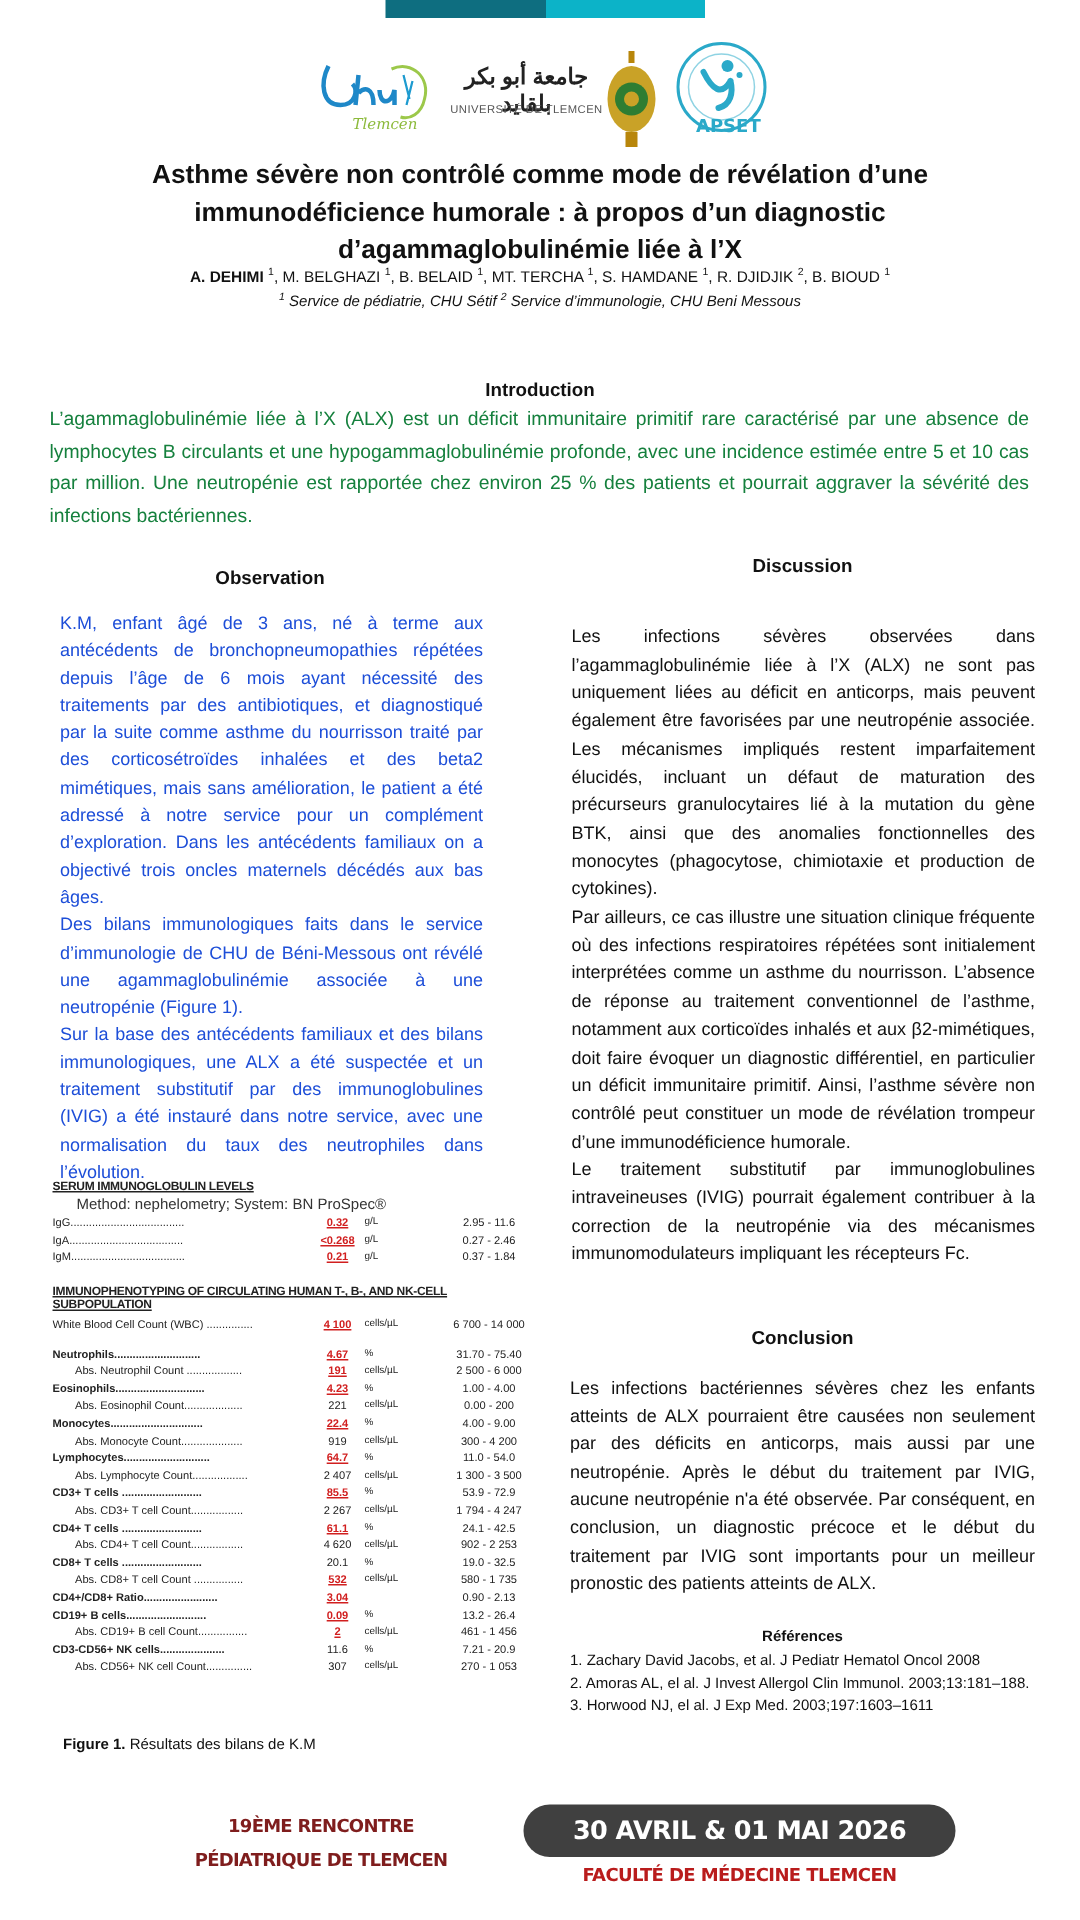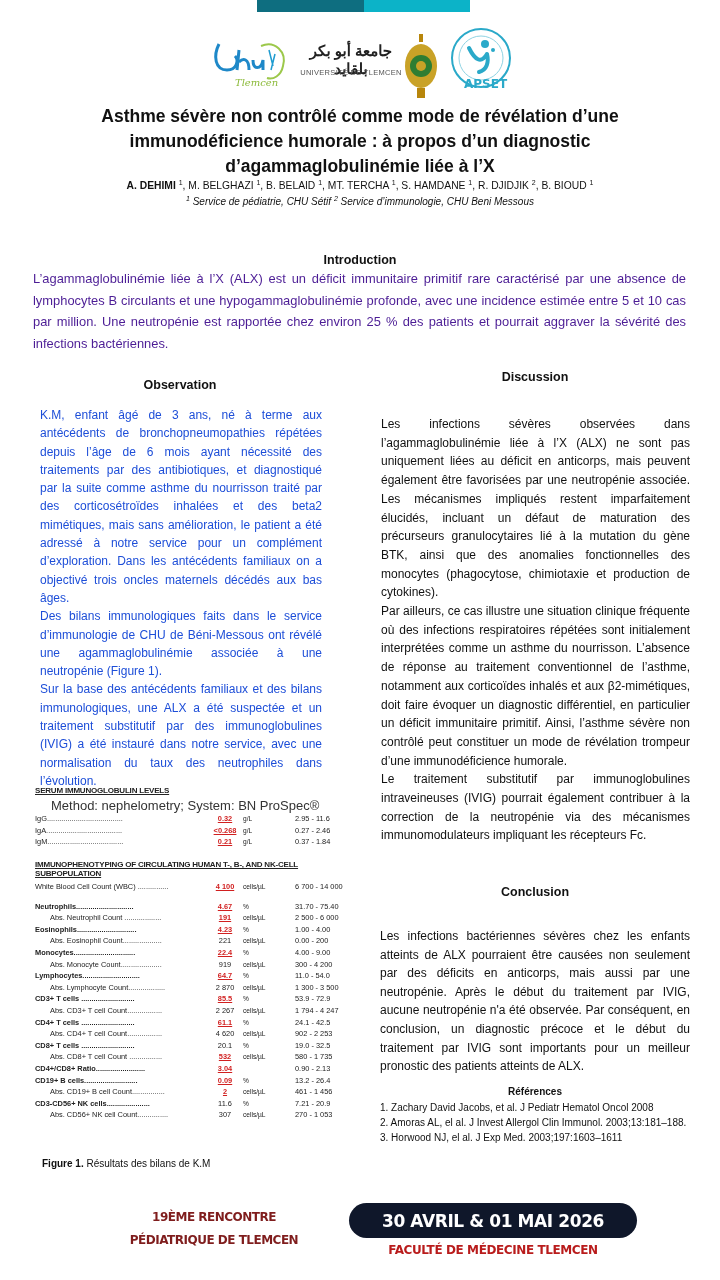--- a/index.html
+++ b/index.html
@@ -19,53 +19,53 @@
   .logo-apset { position: absolute; left: 242px; top: -4px; width: 68px; height: 68px; }
 
   .title { position: absolute; top: 104px; left: 20px; width: 680px; text-align: center; font-family: "Liberation Sans", sans-serif; font-weight: bold; font-size: 17.5px; line-height: 25px; color: #111; }
   .authors { position: absolute; top: 180px; left: 20px; width: 680px; text-align: center; font-size: 10.3px; color: #111; }
   .authors b { font-weight: bold; }
   .affil { position: absolute; top: 196px; left: 20px; width: 680px; text-align: center; font-size: 10px; font-style: italic; color: #111; }
   sup { font-size: 7px; vertical-align: super; line-height: 0; }
 
   .sec-title { font-weight: bold; font-size: 12.5px; text-align: center; color: #111; }
   .intro-title { position: absolute; top: 253px; left: 20px; width: 680px; }
-  .intro-text { position: absolute; top: 268px; left: 33px; width: 653px; font-size: 12.9px; line-height: 21.5px; text-align: justify; color: #4c1d95; }
+  .intro-text { position: absolute; top: 268px; left: 33px; width: 653px; font-size: 12.9px; line-height: 21.5px; text-align: justify; color: #15803d; }
 
   .obs-title { position: absolute; top: 378px; left: 30px; width: 300px; }
   .obs-text { position: absolute; top: 406px; left: 40px; width: 282px; font-size: 12px; line-height: 18.3px; text-align: justify; color: #1d4ed8; }
   .obs-text p { margin: 0; }
 
   .figure { position: absolute; top: 786px; left: 35px; width: 322px; font-family: "Liberation Sans Narrow", "Liberation Sans", sans-serif; font-size: 7.4px; color: #222; }
   .fig-head { font-weight: bold; text-decoration: underline; font-size: 8px; letter-spacing: -0.2px; }
-  .fig-method { margin-left: 16px; font-size: 13px; margin-top: 3px; color: #333; }
+  .fig-method { margin-left: 16px; font-size: 10px; margin-top: 3px; color: #333; }
   .fig-row { display: flex; height: 11.6px; align-items: center; }
   .fig-row .lbl { width: 172px; white-space: nowrap; overflow: hidden; }
   .fig-row .lbl.sub { padding-left: 15px; }
   .fig-row .lbl.bold { font-weight: bold; }
   .fig-row .val { width: 36px; text-align: center; }
   .fig-row .val.abn { color: #d11f1f; text-decoration: underline; font-weight: bold; }
   .fig-row .unit { width: 52px; font-size: 6.6px; }
-  .fig-row .ref { flex: 1; }
+  .fig-row .ref { flex: 1; text-align: center; }
   .fig-gap { height: 8px; }
   .fig-caption { position: absolute; top: 1158px; left: 42px; font-size: 10px; color: #111; }
   .fig-caption b { font-weight: bold; }
 
   .disc-title { position: absolute; top: 370px; left: 370px; width: 330px; }
   .disc-text { position: absolute; top: 415px; left: 381px; width: 309px; font-size: 12px; line-height: 18.7px; text-align: justify; color: #111; }
   .disc-text p { margin: 0; }
 
   .concl-title { position: absolute; top: 885px; left: 370px; width: 330px; }
-  .concl-text { position: absolute; top: 916px; left: 380px; width: 310px; font-size: 12px; line-height: 18.6px; text-align: justify; color: #111; margin-top: 11px; }
+  .concl-text { position: absolute; top: 916px; left: 380px; width: 310px; font-size: 12px; line-height: 18.6px; text-align: justify; color: #111; }
 
   .ref-title { position: absolute; top: 1086px; left: 370px; width: 330px; font-size: 10px; }
   .ref-list { position: absolute; top: 1100px; left: 380px; width: 320px; font-size: 10px; line-height: 15px; color: #111; }
 
   .footer-left { position: absolute; top: 1206px; left: 84px; width: 260px; text-align: center; font-family: "DejaVu Sans", sans-serif; font-weight: bold; font-size: 12px; line-height: 23px; color: #7f1d1d; letter-spacing: -0.5px; }
-  .footer-pill { position: absolute; top: 1203px; left: 349px; width: 288px; height: 35px; border-radius: 18px; background: #0f172a; color: #fff; font-family: "DejaVu Sans", sans-serif; font-weight: bold; font-size: 17px; display: flex; align-items: center; justify-content: center; letter-spacing: -0.4px; }
+  .footer-pill { position: absolute; top: 1203px; left: 349px; width: 288px; height: 35px; border-radius: 18px; background: #404040; color: #fff; font-family: "DejaVu Sans", sans-serif; font-weight: bold; font-size: 17px; display: flex; align-items: center; justify-content: center; letter-spacing: -0.4px; }
   .footer-faculty { position: absolute; top: 1243px; left: 349px; width: 288px; text-align: center; font-family: "DejaVu Sans", sans-serif; font-weight: bold; font-size: 12px; color: #b91c1c; letter-spacing: -0.4px; }
 </style>
 </head>
 <body>
 
 <div class="top-bar">
   <div class="seg-dark"></div>
   <div class="seg-light"></div>
 </div>
 
@@ -204,21 +204,21 @@
         <span class="ref">300 - 4 200</span>
       </div>
       <div class="fig-row">
         <span class="lbl bold">Lymphocytes............................</span>
         <span class="val abn">64.7</span>
         <span class="unit">%</span>
         <span class="ref">11.0 - 54.0</span>
       </div>
       <div class="fig-row">
         <span class="lbl sub">Abs. Lymphocyte Count..................</span>
-        <span class="val">2 870</span>
+        <span class="val">2 407</span>
         <span class="unit">cells/µL</span>
         <span class="ref">1 300 - 3 500</span>
       </div>
       <div class="fig-row">
         <span class="lbl bold">CD3+ T cells ..........................</span>
         <span class="val abn">85.5</span>
         <span class="unit">%</span>
         <span class="ref">53.9 - 72.9</span>
       </div>
       <div class="fig-row">

